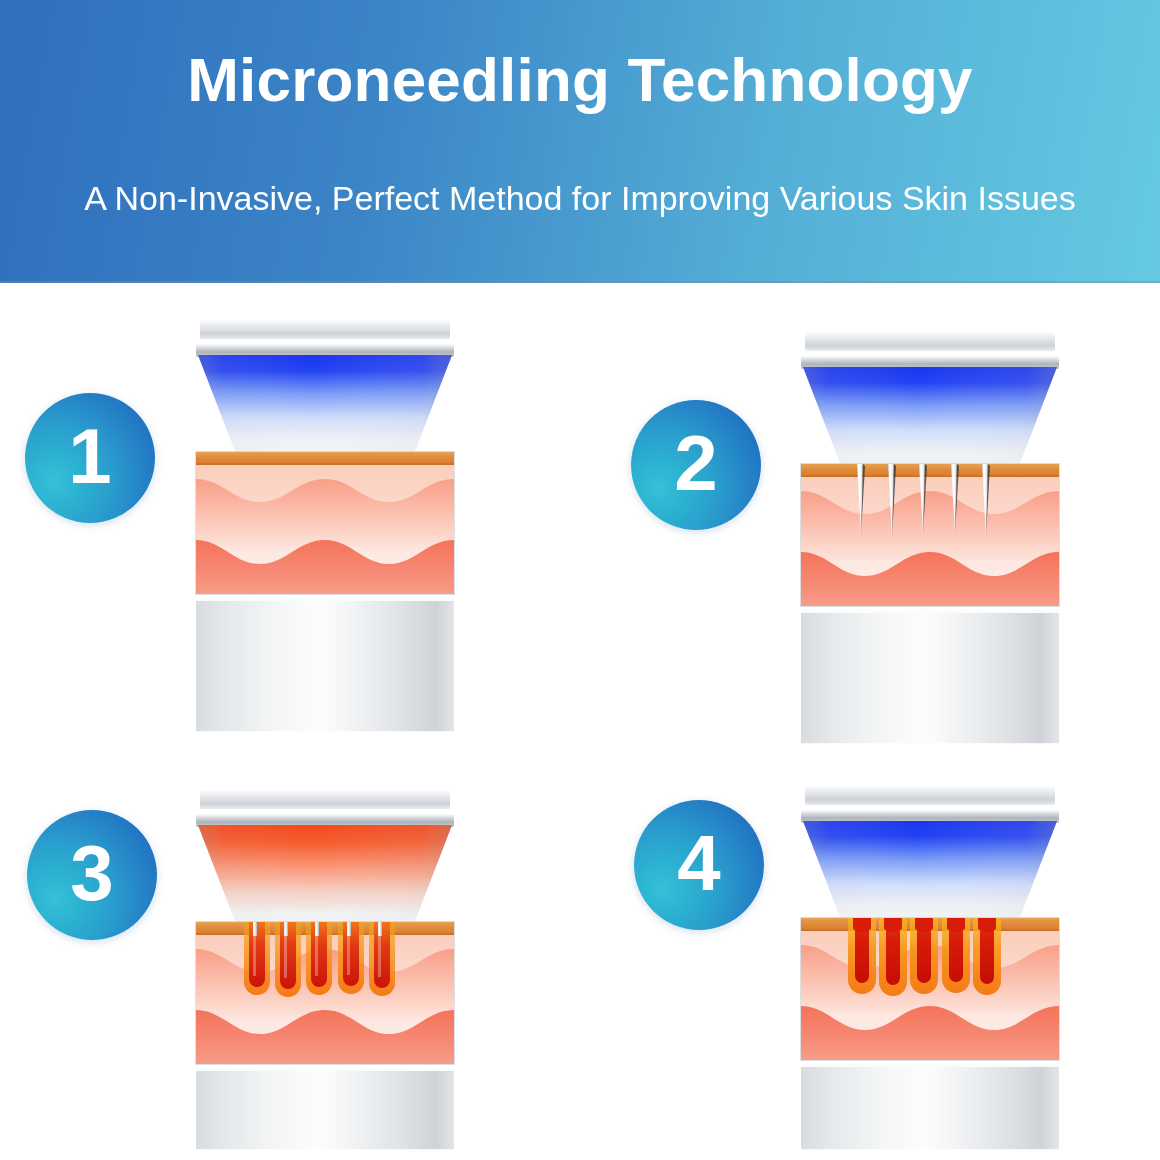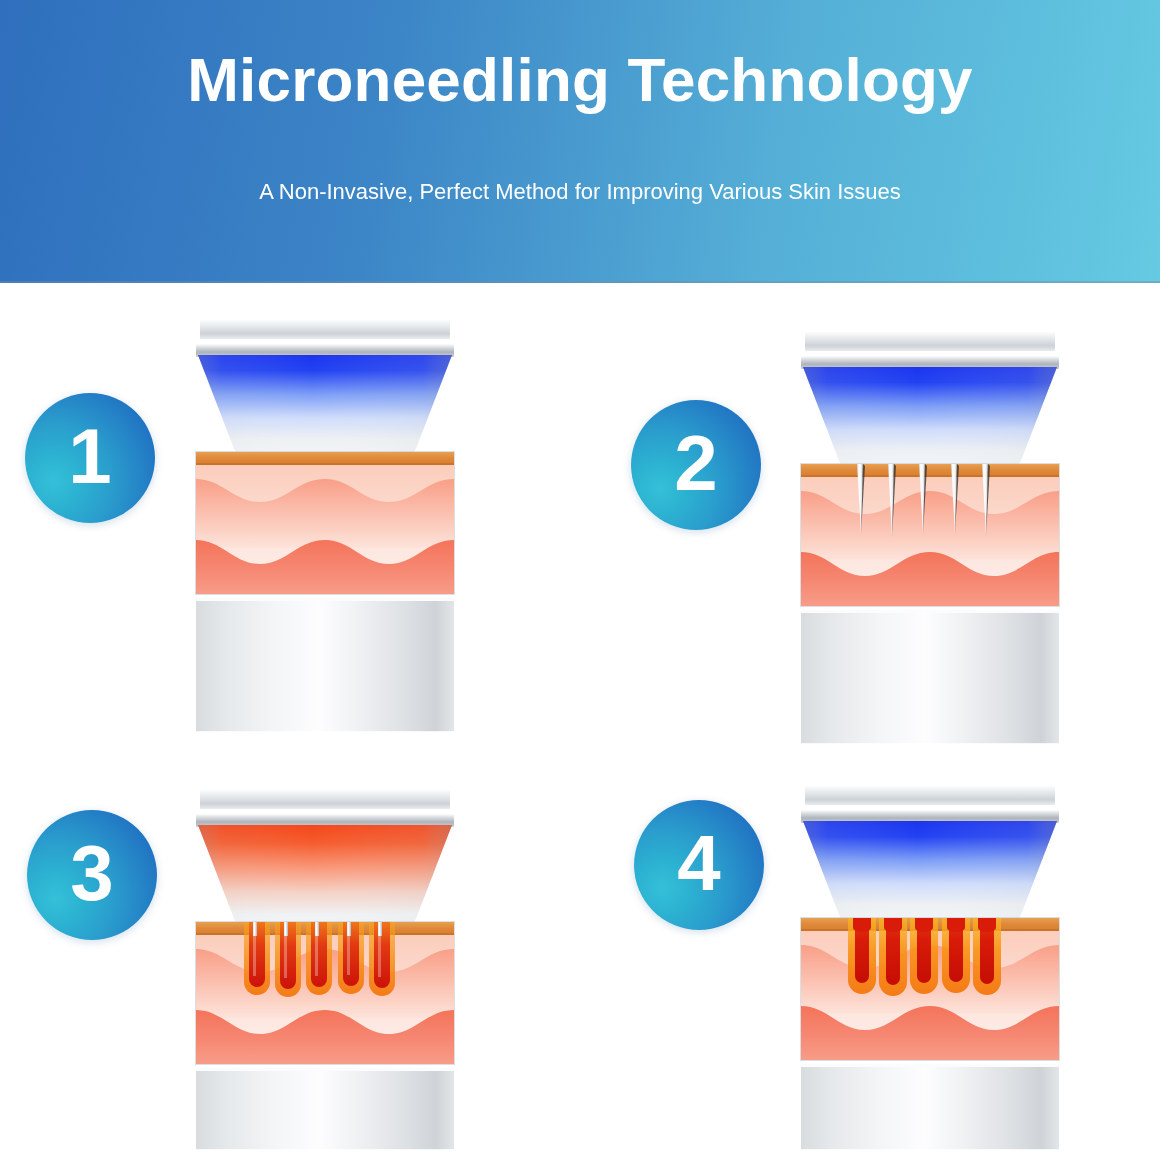--- a/index.html
+++ b/index.html
@@ -40,21 +40,21 @@
     letter-spacing: 0.2px;
     line-height: 1.05;
     white-space: nowrap;
   }
   .header-subtitle {
     position: absolute;
     left: 0; top: 180px;
     width: 1160px;
     text-align: center;
     color: #ffffff;
-    font-size: 22px;
+    font-size: 34px;
     font-weight: normal;
     line-height: 1.1;
     white-space: nowrap;
   }
   .header-edge {
     position: absolute;
     left: 0; top: 281px;
     width: 1160px; height: 2px;
     background: rgba(120,140,165,.45);
   }

